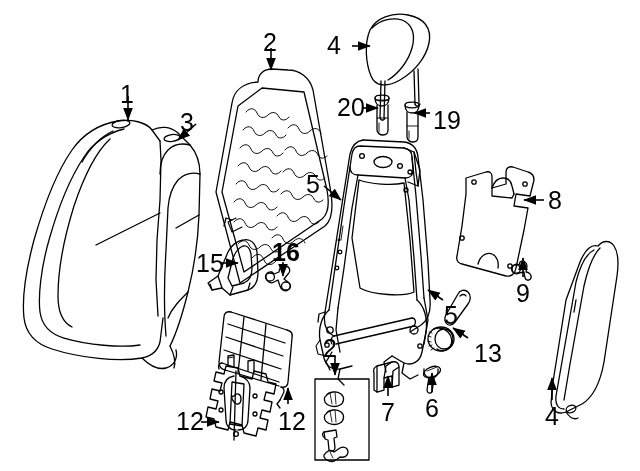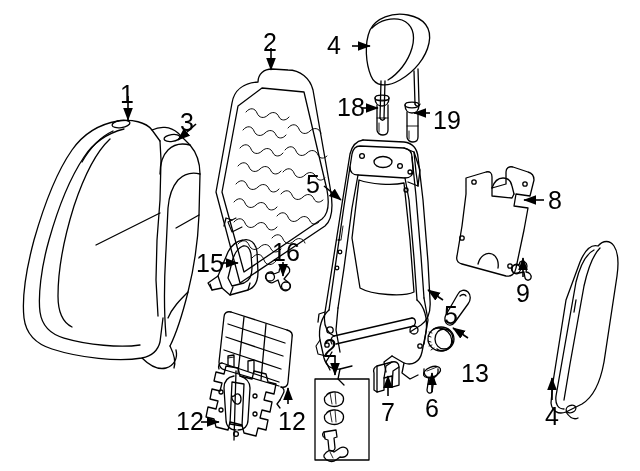--- a/index.html
+++ b/index.html
@@ -345,21 +345,21 @@
 <div class="lbl" style="left:180px;top:110px;">3</div>
 <div class="lbl" style="left:545px;top:404px;">4</div>
 <div class="lbl" style="left:306px;top:172px;">5</div>
 <div class="lbl" style="left:425px;top:396px;">6</div>
 <div class="lbl" style="left:381px;top:400px;">7</div>
 <div class="lbl" style="left:548px;top:188px;">8</div>
 <div class="lbl" style="left:516px;top:281px;">9</div>
 <div class="lbl" style="left:278px;top:409px;">12</div>
 <div class="lbl" style="left:323px;top:336px;">2</div>
 <div class="lbl" style="left:176px;top:409px;text-align:center;">12</div>
-<div class="lbl" style="left:461px;top:341px;margin-top:20px;">13</div>
+<div class="lbl" style="left:474px;top:341px;">13</div>
 <div class="lbl" style="left:444px;top:303px;">5</div>
 <div class="lbl" style="left:196px;top:251px;text-align:center;">15</div>
-<div class="lbl" style="left:272px;top:240px;">16</div>
+<div class="lbl" style="left:272px;top:240px;font-weight:bold;">16</div>
 <div class="lbl" style="left:327px;top:33px;">4</div>
-<div class="lbl" style="left:337px;top:95px;">18</div>
+<div class="lbl" style="left:337px;top:95px;">20</div>
 <div class="lbl" style="left:433px;top:108px;">19</div>
 
 </div>
 
 </body></html>

